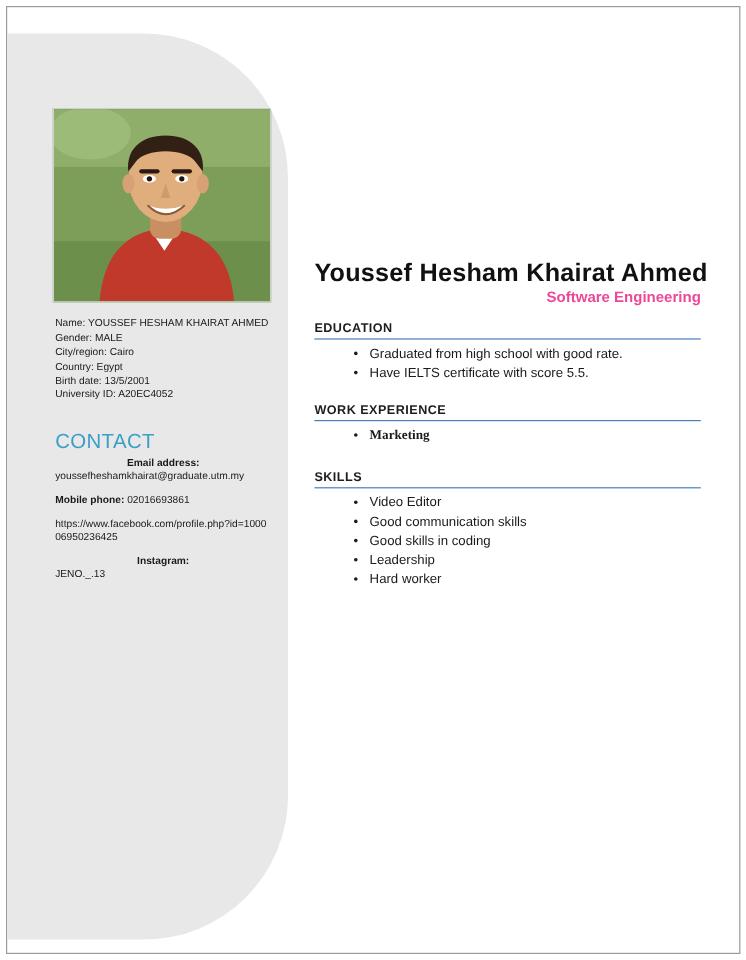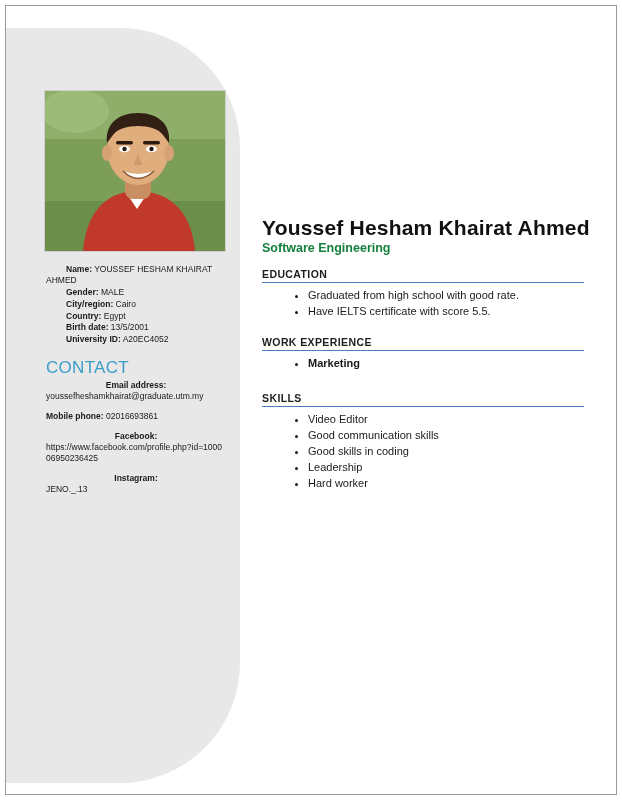--- a/index.html
+++ b/index.html
@@ -60,21 +60,21 @@
   .side-text {
     position: absolute;
     left: 40px;
     top: 236px;
     width: 182px;
     font-size: 8.5px;
     line-height: 1.28;
     color: #1a1a1a;
   }
   .side-text .row { margin: 0 0 1px 0; }
-  .side-text .lbl { font-weight: bold; margin-left: 20px; }
+  .side-text .lbl { font-weight: normal; }
 
   .contact-head {
     position: absolute;
     left: 40px;
     top: 330px;
     font-size: 17px;
     color: #3a9ec9;
     letter-spacing: 0.3px;
   }
 
@@ -109,24 +109,24 @@
     font-weight: bold;
     color: #111111;
     letter-spacing: 0.2px;
     white-space: nowrap;
   }
   .subtitle {
     position: absolute;
     left: 0;
     top: 241px;
     width: 322px;
-    text-align: left;
+    text-align: right;
     font-size: 12.5px;
     font-weight: bold;
-    color: #15803d;
+    color: #ec4899;
   }
 
   .section { position: absolute; left: 0; width: 322px; }
   .section-title {
     font-size: 10.5px;
     font-weight: bold;
     color: #1d1d1d;
     letter-spacing: 0.4px;
     padding-bottom: 2px;
   }
@@ -139,21 +139,21 @@
     margin: 0;
     padding-left: 46px;
     list-style: disc;
   }
   ul.bullets li {
     font-size: 11px;
     line-height: 1.45;
     color: #1a1a1a;
     margin: 0;
   }
-  ul.bullets li.bold { font-weight: bold; }
+  ul.bullets li.bold { font-weight: bold; font-family: Liberation Serif, serif; }
 
   #sec-education { top: 268px; }
   #sec-work { top: 336px; }
   #sec-skills { top: 392px; }
 </style>
 </head>
 <body>
 
 <div class="page">
   <div class="page-frame"></div>
@@ -214,21 +214,20 @@
     <div class="contact-block">
       <div class="grp">
         <span class="lbl">Email address:</span>
         <span class="val">youssefheshamkhairat@graduate.utm.my</span>
       </div>
       <div class="grp inline">
         <span class="lbl">Mobile phone:</span>
         <span class="val"> 02016693861</span>
       </div>
       <div class="grp">
-        <span class="lbl">Facebook:</span>
         <span class="val">https://www.facebook.com/profile.php?id=100006950236425</span>
       </div>
       <div class="grp">
         <span class="lbl">Instagram:</span>
         <span class="val">JENO._.13</span>
       </div>
     </div>
   </div>
 
   <div class="main">

